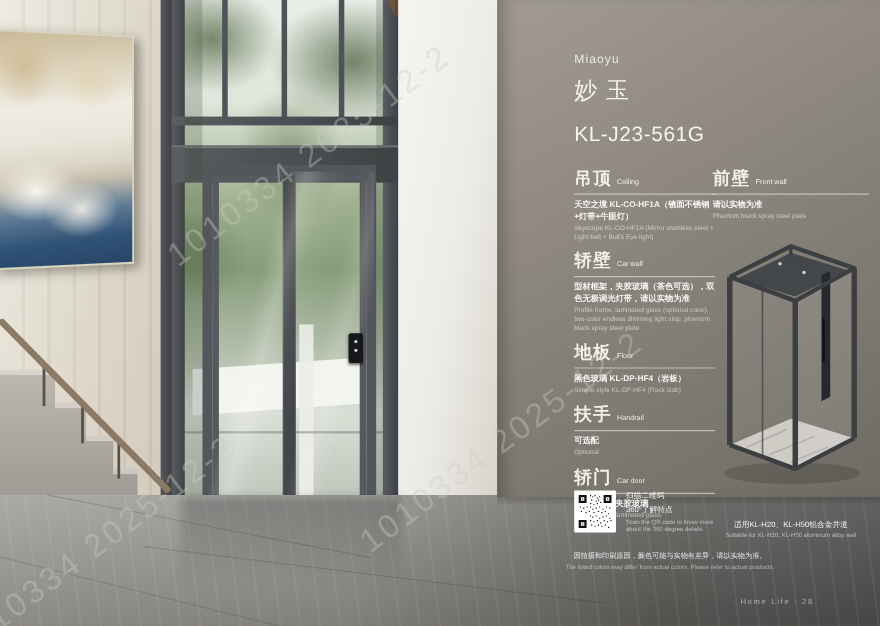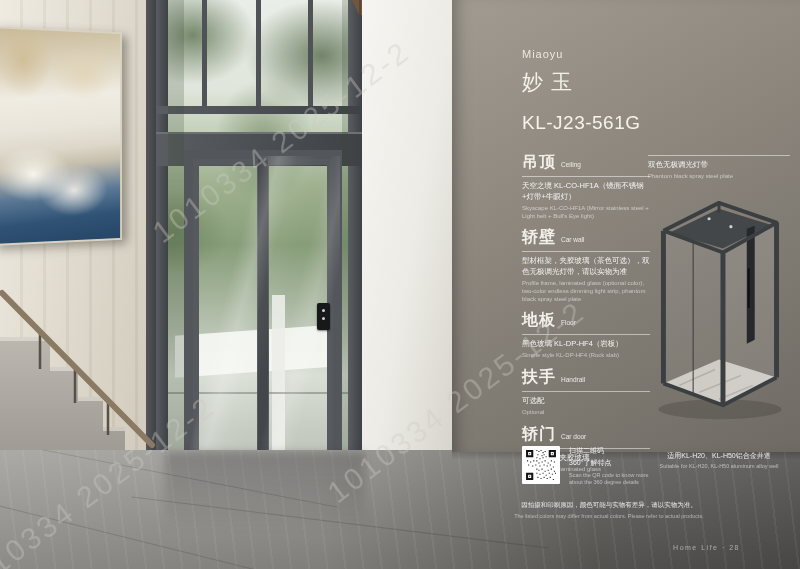--- a/index.html
+++ b/index.html
@@ -101,21 +101,21 @@
   .model{position:absolute;left:70px;top:112px;font-size:19px;font-weight:normal;
     letter-spacing:.5px;color:#f6f3ed;}
 
   .col-left{position:absolute;left:70px;top:152px;width:128px;}
   .col-right{position:absolute;left:196px;top:152px;width:142px;}
   .spec{margin-bottom:7px;}
   .spec-h{display:flex;align-items:baseline;gap:5px;}
   .spec-h .cn{font-size:16px;font-weight:bold;letter-spacing:1px;color:#f3f0ea;}
   .spec-h .en{font-size:6.5px;color:rgba(255,255,255,.85);}
   .spec hr{border:none;border-top:1px solid rgba(255,255,255,.5);margin:3px 0 4px;}
-  .desc-cn{font-size:7.5px;line-height:1.45;color:rgba(255,255,255,.92);}
+  .desc-cn{font-size:7.5px;line-height:1.45;color:rgba(255,255,255,.92);font-weight:bold;}
   .desc-en{font-size:6px;line-height:1.3;color:rgba(255,255,255,.55);margin-top:2px;}
 
   .diagram{display:block;margin:8px auto 0;}
   .shaft-note{margin-top:14px;text-align:center;}
   .shaft-note .cn{font-size:7px;color:rgba(255,255,255,.9);}
   .shaft-note .en{font-size:5.5px;color:rgba(255,255,255,.55);margin-top:2px;}
 
   .qr-row{position:absolute;left:70px;top:446px;display:flex;gap:9px;align-items:flex-start;}
   .qr-box{width:38px;height:38px;background:#fff;padding:2px;border-radius:1px;}
   .qr-cap .c1{font-size:7px;color:rgba(255,255,255,.92);}
@@ -250,22 +250,26 @@
           <span class="en">Car door</span>
         </div>
         <hr>
         <div class="desc-cn">型材框架，夹胶玻璃</div>
         <div class="desc-en">Profile frame, laminated glass</div>
       </section>
     </div>
 
     <div class="col-right">
       <section class="spec">
-        <hr>
-        <div class="desc-cn">双色无极调光灯带</div>
+        <div class="spec-h">
+          <span class="cn">前壁</span>
+          <span class="en">Front wall</span>
+        </div>
+        <hr>
+        <div class="desc-cn">请以实物为准</div>
         <div class="desc-en">Phantom black spray steel plate</div>
       </section>
 
       <svg class="diagram" width="140" height="248" viewBox="0 0 140 250">
         <ellipse cx="71" cy="222" rx="62" ry="10" fill="rgba(0,0,0,.15)"></ellipse>
         <polygon points="14,196 70,172 128,190 74,218" fill="#ccc9c3"></polygon>
         <path d="M30,198 L66,182 M50,205 L92,188 M70,212 L104,198" stroke="#a19e97" stroke-width="1.5" fill="none" opacity=".7"></path>
         <polygon points="14,42 74,64 74,218 14,196" fill="rgba(255,255,255,.06)"></polygon>
         <polygon points="74,64 128,34 128,190 74,218" fill="rgba(255,255,255,.10)"></polygon>
         <polygon points="20,44 70,20 122,36 74,60" fill="#44474a"></polygon>

